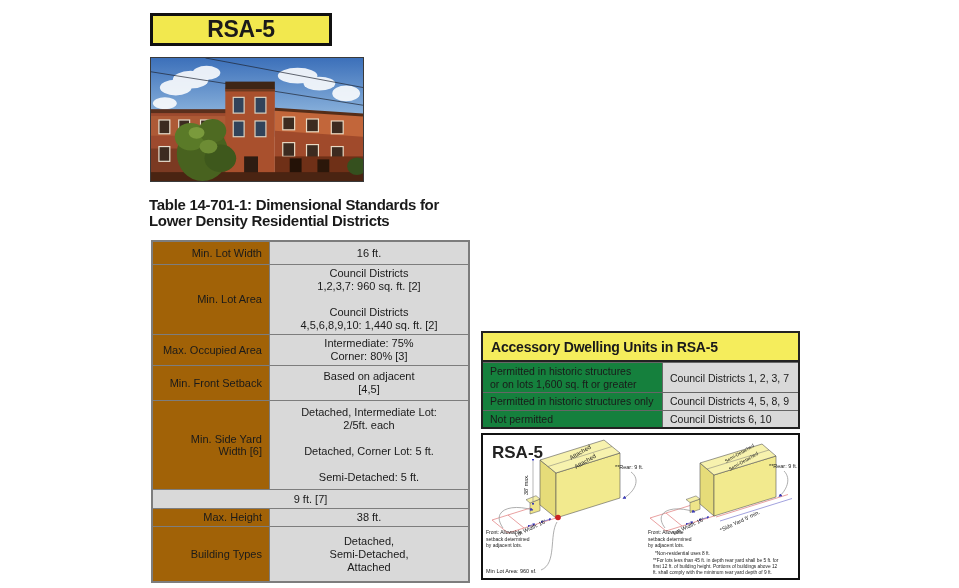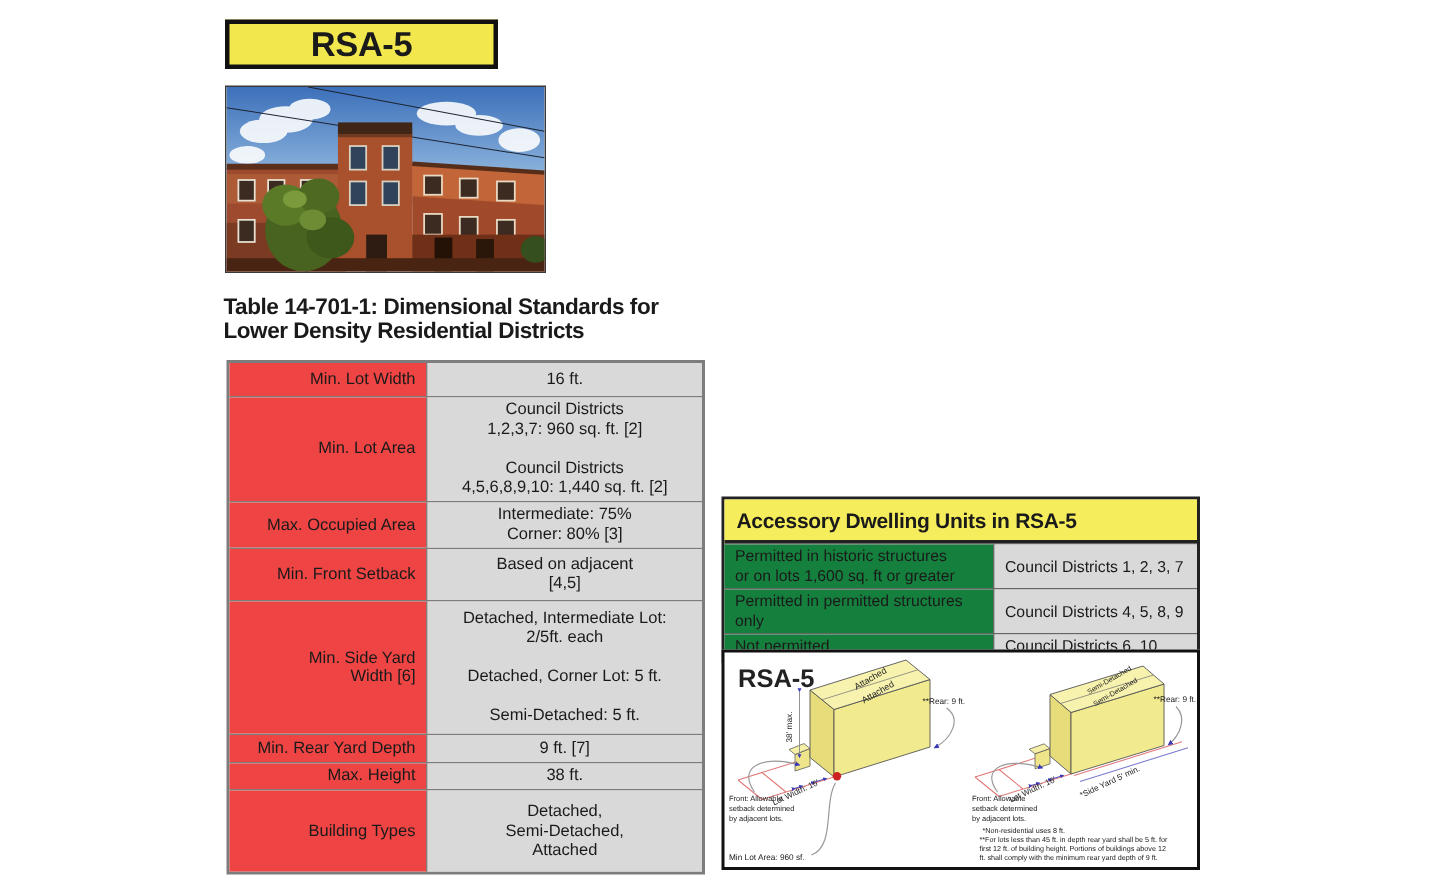--- a/index.html
+++ b/index.html
@@ -18,21 +18,21 @@
 
   
   .section-title{position:absolute;left:149px;top:197px;font-weight:bold;font-size:15px;
                  line-height:16px;letter-spacing:-0.3px;}
 
   
   .dim-table{position:absolute;left:151px;top:240px;width:319px;box-sizing:border-box;
              border:2px solid #7d7d7d;background:#fff;}
   .dim-row{display:flex;border-top:1.5px solid #7d7d7d;}
   .dim-row:first-child{border-top:none;}
-  .dim-label{width:132px;box-sizing:border-box;background:#ef4444;border-right:1.5px solid #7d7d7d;
+  .dim-label{width:117px;box-sizing:border-box;background:#a16207;border-right:1.5px solid #7d7d7d;
              display:flex;align-items:center;justify-content:flex-end;text-align:right;
              padding:2px 7px;font-size:11px;line-height:12.5px;white-space:pre-line;}
   .dim-value{flex:1;box-sizing:border-box;background:#d9d9d9;display:flex;align-items:center;
              justify-content:center;text-align:center;font-size:11px;line-height:13px;
              white-space:pre-line;padding:2px 4px;}
   .dim-row:nth-child(1){min-height:22px;}
   .dim-row:nth-child(2){min-height:69px;}
   .dim-row:nth-child(3){min-height:28px;}
   .dim-row:nth-child(4){min-height:34px;}
   .dim-row:nth-child(5){min-height:88px;}
@@ -178,21 +178,20 @@
       <div class="dim-label">Min. Side Yard
 Width [6]</div>
       <div class="dim-value">Detached, Intermediate Lot:
 2/5ft. each
 
 Detached, Corner Lot: 5 ft.
 
 Semi-Detached: 5 ft.</div>
     </div>
     <div class="dim-row">
-      <div class="dim-label">Min. Rear Yard Depth</div>
       <div class="dim-value">9 ft. [7]</div>
     </div>
     <div class="dim-row">
       <div class="dim-label">Max. Height</div>
       <div class="dim-value">38 ft.</div>
     </div>
     <div class="dim-row">
       <div class="dim-label">Building Types</div>
       <div class="dim-value">Detached,
 Semi-Detached,
@@ -201,21 +200,21 @@
   </div>
 
   <div class="adu">
     <div class="adu-header">Accessory Dwelling Units in RSA-5</div>
     <div class="adu-row">
       <div class="adu-cond">Permitted in historic structures
 or on lots 1,600 sq. ft or greater</div>
       <div class="adu-dist">Council Districts 1, 2, 3, 7</div>
     </div>
     <div class="adu-row">
-      <div class="adu-cond">Permitted in permitted structures only</div>
+      <div class="adu-cond">Permitted in historic structures only</div>
       <div class="adu-dist">Council Districts 4, 5, 8, 9</div>
     </div>
     <div class="adu-row">
       <div class="adu-cond">Not permitted</div>
       <div class="adu-dist">Council Districts 6, 10</div>
     </div>
   </div>
 
   <div class="diagram">
     <svg viewBox="0 0 315 143">

